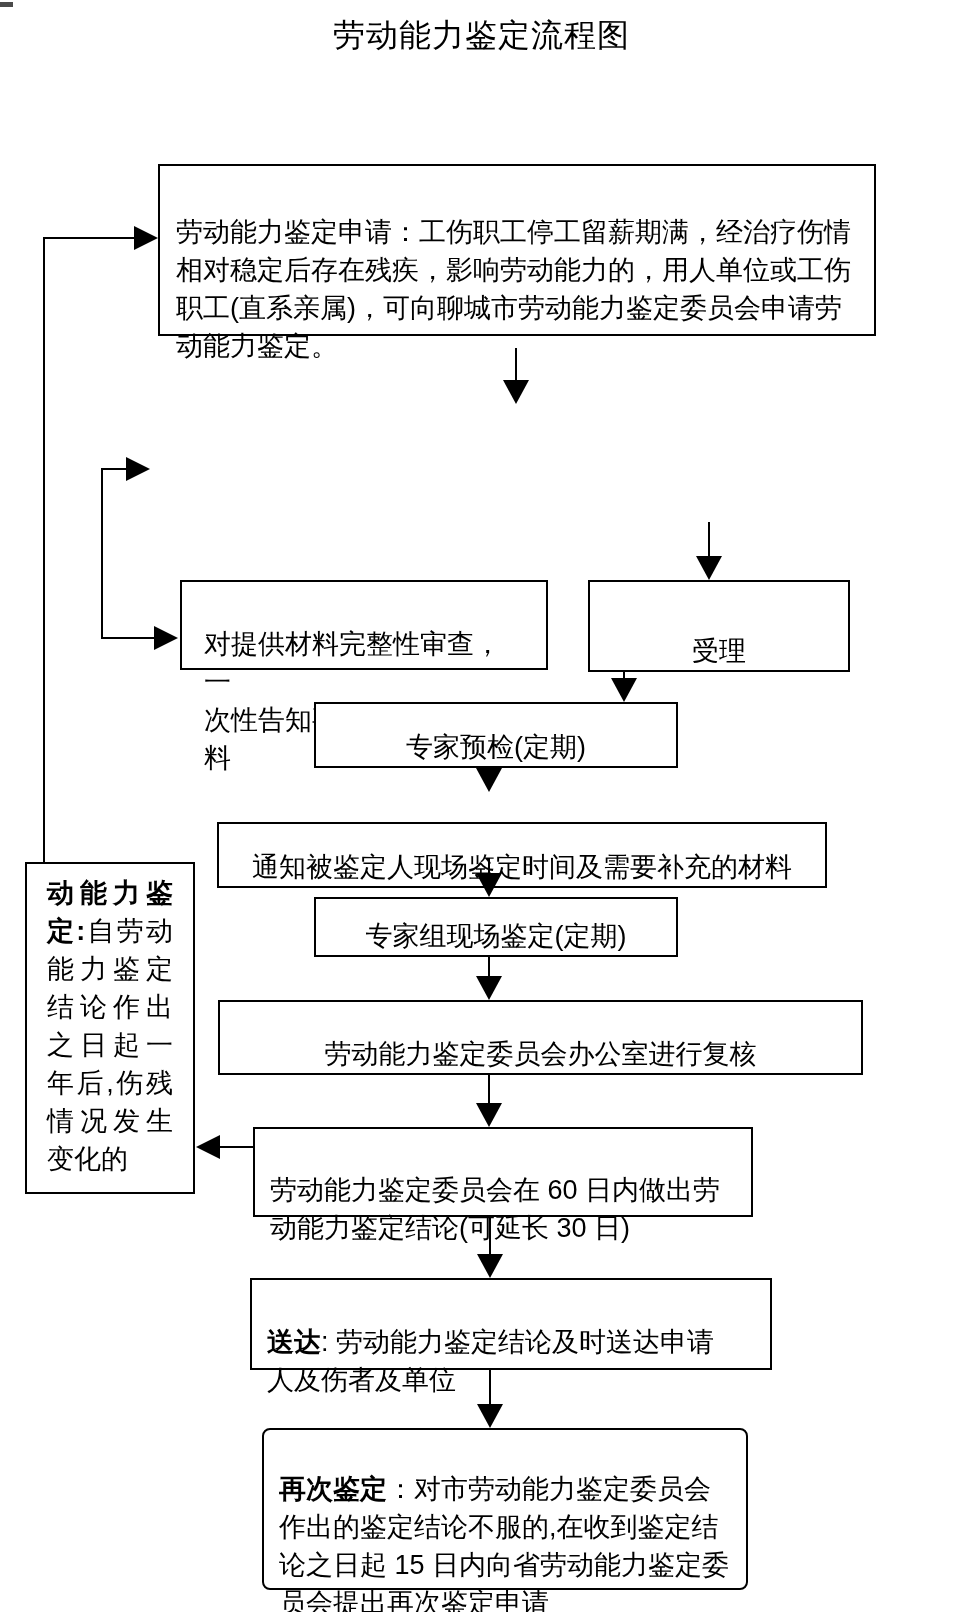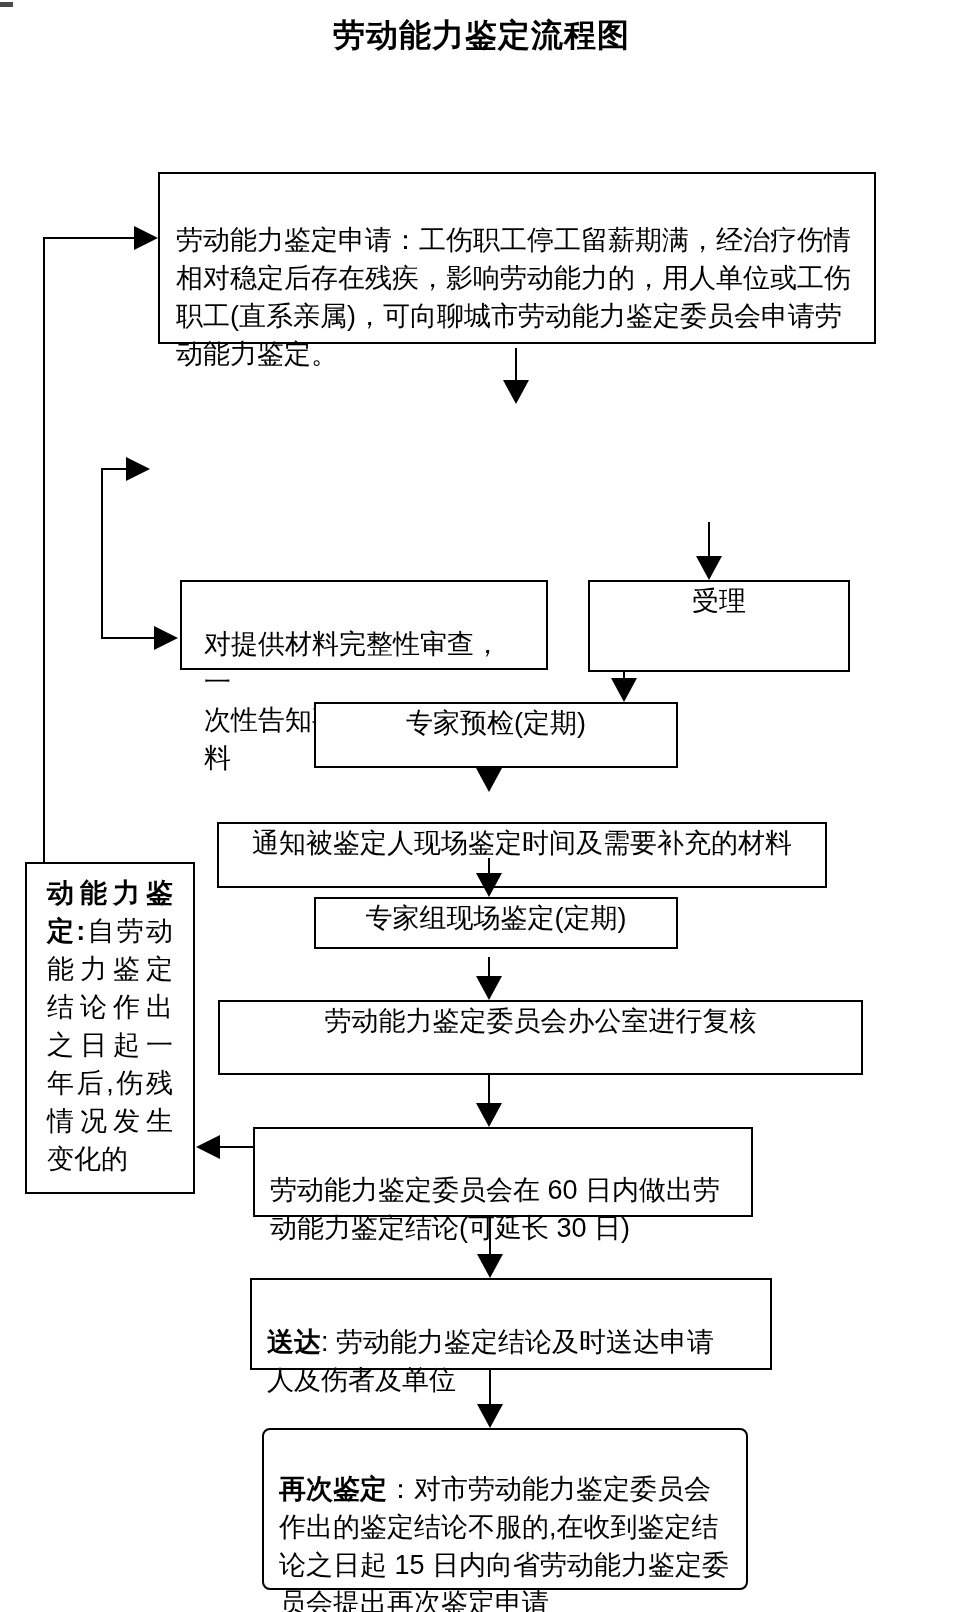--- a/index.html
+++ b/index.html
@@ -6,56 +6,56 @@
   #canvas{
     position:relative;
     width:963px;height:1612px;
     background:#ffffff;
     font-family:"Liberation Sans","DejaVu Sans",sans-serif;
     color:#000;
     overflow:hidden;
   }
   .title{
     position:absolute;left:0;top:14px;width:963px;
-    text-align:center;font-size:32px;font-weight:bold;letter-spacing:1px;
+    text-align:center;font-size:32px;font-weight:normal;letter-spacing:1px;
   }
   .box{
     position:absolute;
     border:2px solid #000;
     background:#fff;
     box-sizing:border-box;
     font-size:27px;
     line-height:38px;
   }
   .pre{white-space:pre-line;}
-  .center{display:flex;align-items:flex-start;justify-content:center;text-align:center;}
+  .center{display:flex;align-items:flex-end;justify-content:center;text-align:center;}
   .bold{font-weight:bold;}
   
   .vline{position:absolute;width:2px;background:#000;}
   .hline{position:absolute;height:2px;background:#000;}
   
   .head-down{position:absolute;width:0;height:0;
     border-left:13px solid transparent;border-right:13px solid transparent;
     border-top:24px solid #000;}
   .head-right{position:absolute;width:0;height:0;
     border-top:12px solid transparent;border-bottom:12px solid transparent;
     border-left:24px solid #000;}
   .head-left{position:absolute;width:0;height:0;
     border-top:12px solid transparent;border-bottom:12px solid transparent;
     border-right:24px solid #000;}
   
-  #box-application{left:158px;top:172px;width:718px;height:172px;padding:9px 16px;}
+  #box-application{left:158px;top:164px;width:718px;height:172px;padding:9px 16px;}
   #box-materials{left:150px;top:404px;width:736px;height:118px;padding:0px 15px;}
   #box-review{left:180px;top:580px;width:368px;height:90px;padding:5px 22px;}
   #box-acceptance{left:588px;top:580px;width:262px;height:92px;}
   #box-precheck{left:314px;top:702px;width:364px;height:66px;}
   #box-notify{left:217px;top:792px;width:610px;height:66px;margin-top:30px;}
   #box-recheck{left:25px;top:862px;width:170px;height:332px;padding:10px 20px;
     text-align:justify;word-break:break-all;}
-  #box-onsite{left:314px;top:897px;width:364px;height:52px;}
+  #box-onsite{left:314px;top:897px;width:364px;height:60px;}
   #box-office-review{left:218px;top:1000px;width:645px;height:75px;}
   #box-conclusion{left:253px;top:1127px;width:500px;height:90px;padding:4px 15px;}
   #box-delivery{left:250px;top:1278px;width:522px;height:92px;padding:5px 15px;}
   #box-reassessment{left:262px;top:1428px;width:486px;height:162px;padding:2px 15px;border-radius:8px;}
   .artifact{position:absolute;left:0;top:2px;width:13px;height:5px;background:#4a4a4a;}
 </style>
 </head>
 <body>
 
 <div id="canvas">

